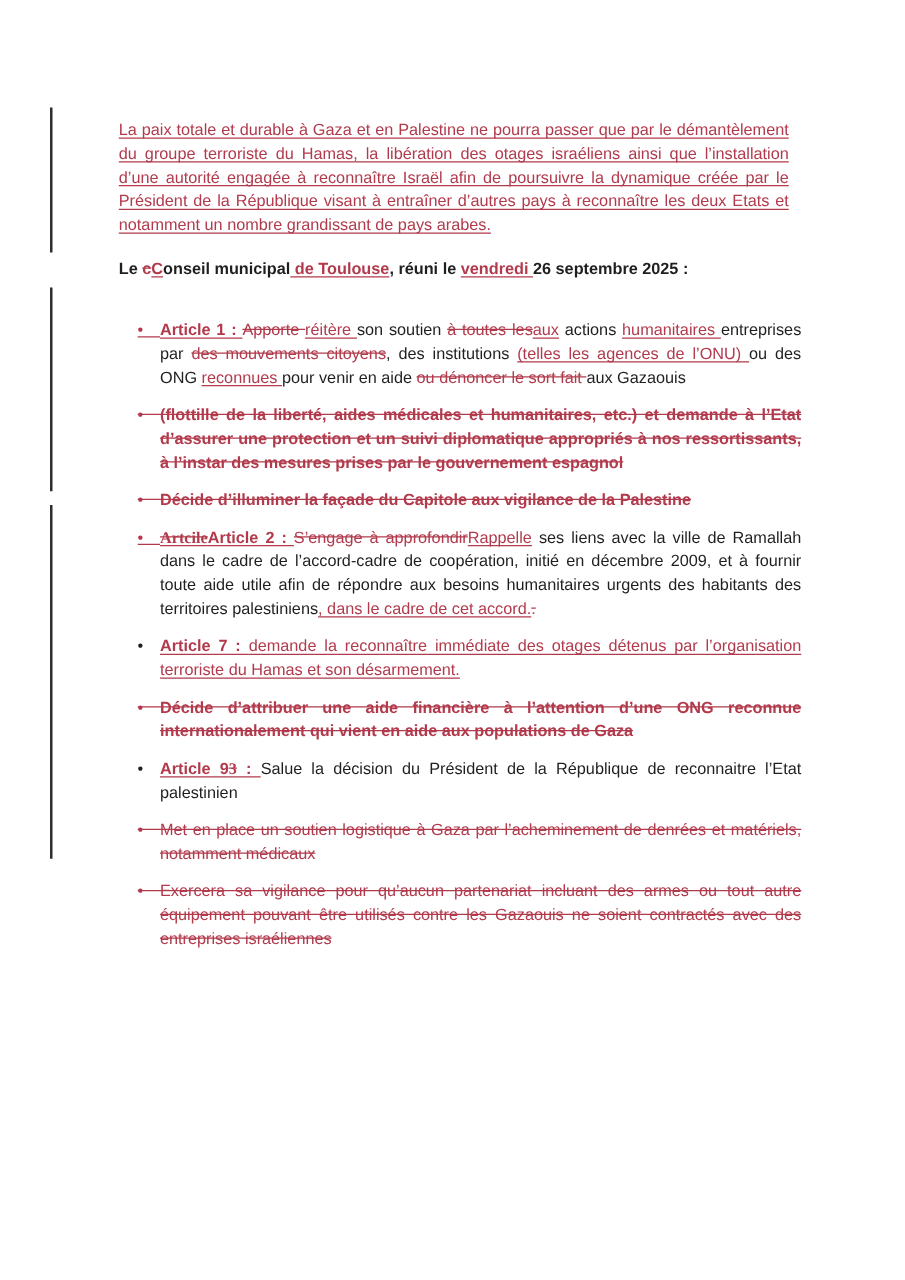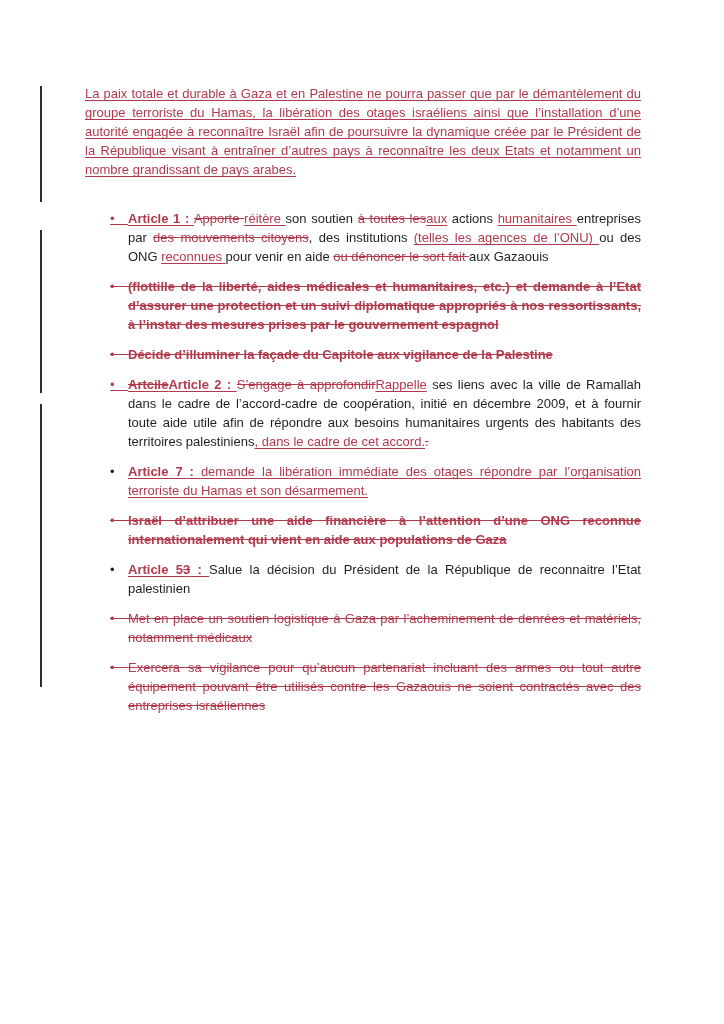--- a/index.html
+++ b/index.html
@@ -22,78 +22,79 @@
     position:absolute;
     left:40px;width:2px;
     background:var(--bar);
   }
   .content{
     position:absolute;
     left:85px;top:84px;
     width:556px;
     line-height:19px;
   }
-  p{margin:0;}
+  p{margin:10px;}
   .intro{text-align:justify;margin-bottom:16px;}
   .heading{margin-bottom:0;}
   ul{list-style:none;margin:30px 0 0 0;padding:0 0 0 25px;}
   li{display:flex;margin-bottom:11px;}
   .marker{
     flex:0 0 18px;width:18px;max-width:18px;
     overflow:hidden;white-space:nowrap;
     text-decoration-skip-ink:none;
   }
   .m-ins{color:var(--red);text-decoration:underline;}
   .m-del{color:var(--red);text-decoration:line-through;}
   .m-plain{color:var(--black);}
   .li-body{flex:1;text-align:justify;}
   .run-n{color:var(--black);}
   .run-b{font-weight:bold;}
   .run-ins{color:var(--red);text-decoration:underline;text-decoration-skip-ink:none;text-underline-offset:2px;}
   .run-del{color:var(--red);text-decoration:line-through;}
-  .run-insdel{color:var(--red);text-decoration:underline line-through;text-decoration-skip-ink:none;text-underline-offset:2px;}
+  .run-insdel{color:var(--red);text-decoration:underline line-through;text-decoration-skip-ink:none;text-underline-offset:2px;font-family:Liberation Serif, serif;}
 </style>
 </head>
 <body>
 
 <div class="page">
   <div class="change-bar" style="top:86px;height:116px"></div>
   <div class="change-bar" style="top:230px;height:163px"></div>
   <div class="change-bar" style="top:404px;height:283px"></div>
 
   <div class="content">
     <p class="intro"><span class="run-ins">La paix totale et durable à Gaza et en Palestine ne pourra passer que par le démantèlement du groupe terroriste du Hamas, la libération des otages israéliens ainsi que l’installation d’une autorité engagée à reconnaître Israël afin de poursuivre la dynamique créée par le Président de la République visant à entraîner d’autres pays à reconnaître les deux Etats et notamment un nombre grandissant de pays arabes.</span></p>
+    <p class="heading"><span class="run-n run-b">Le </span><span class="run-del run-b">c</span><span class="run-ins run-b">C</span><span class="run-n run-b">onseil municipal</span><span class="run-ins run-b"> de Toulouse</span><span class="run-n run-b">, réuni le </span><span class="run-ins run-b">vendredi </span><span class="run-n run-b">26 septembre 2025 :</span></p>
     <ul id="bullet-list">
         <li>
           <span class="marker m-ins">•&nbsp;&nbsp;&nbsp;&nbsp;&nbsp;&nbsp;</span>
           <div class="li-body"><span class="run-ins run-b">Article 1 : </span><span class="run-del">Apporte </span><span class="run-ins">réitère </span><span class="run-n">son soutien </span><span class="run-del">à toutes les</span><span class="run-ins">aux</span><span class="run-n"> actions </span><span class="run-ins">humanitaires </span><span class="run-n">entreprises par </span><span class="run-del">des mouvements citoyens</span><span class="run-n">, des institutions </span><span class="run-ins">(telles les agences de l’ONU) </span><span class="run-n">ou des ONG </span><span class="run-ins">reconnues </span><span class="run-n">pour venir en aide </span><span class="run-del">ou dénoncer le sort fait </span><span class="run-n">aux Gazaouis</span></div>
         </li>
         <li>
           <span class="marker m-del">•&nbsp;&nbsp;&nbsp;&nbsp;&nbsp;&nbsp;</span>
           <div class="li-body"><span class="run-del run-b"> (flottille de la liberté, aides médicales et humanitaires, etc.) et demande à l’Etat d’assurer une protection et un suivi diplomatique appropriés à nos ressortissants, à l’instar des mesures prises par le gouvernement espagnol</span></div>
         </li>
         <li>
           <span class="marker m-del">•&nbsp;&nbsp;&nbsp;&nbsp;&nbsp;&nbsp;</span>
           <div class="li-body"><span class="run-del run-b">Décide d’illuminer la façade du Capitole aux vigilance de la Palestine</span></div>
         </li>
         <li>
           <span class="marker m-ins">•&nbsp;&nbsp;&nbsp;&nbsp;&nbsp;&nbsp;</span>
           <div class="li-body"><span class="run-insdel run-b">Artcile</span><span class="run-ins run-b">Article 2 : </span><span class="run-del">S’engage à approfondir</span><span class="run-ins">Rappelle</span><span class="run-n"> ses liens avec la ville de Ramallah dans le cadre de l’accord-cadre de coopération, initié en décembre 2009, et à fournir toute aide utile afin de répondre aux besoins humanitaires urgents des habitants des territoires palestiniens</span><span class="run-ins">, dans le cadre de cet accord.</span><span class="run-del">.</span></div>
         </li>
         <li>
           <span class="marker m-plain">•&nbsp;&nbsp;&nbsp;&nbsp;&nbsp;&nbsp;</span>
-          <div class="li-body"><span class="run-ins run-b">Article 7 : </span><span class="run-ins">demande la libération immédiate des otages répondre par l’organisation terroriste du Hamas et son désarmement.</span></div>
+          <div class="li-body"><span class="run-ins run-b">Article 7 : </span><span class="run-ins">demande la reconnaître immédiate des otages détenus par l’organisation terroriste du Hamas et son désarmement.</span></div>
         </li>
         <li>
           <span class="marker m-del">•&nbsp;&nbsp;&nbsp;&nbsp;&nbsp;&nbsp;</span>
-          <div class="li-body"><span class="run-del run-b">Israël d’attribuer une aide financière à l’attention d’une ONG reconnue internationalement qui vient en aide aux populations de Gaza</span></div>
+          <div class="li-body"><span class="run-del run-b">Décide d’attribuer une aide financière à l’attention d’une ONG reconnue internationalement qui vient en aide aux populations de Gaza</span></div>
         </li>
         <li>
           <span class="marker m-plain">•&nbsp;&nbsp;&nbsp;&nbsp;&nbsp;&nbsp;</span>
-          <div class="li-body"><span class="run-ins run-b">Article 5</span><span class="run-insdel run-b">3</span><span class="run-ins run-b"> : </span><span class="run-n">Salue la décision du Président de la République de reconnaitre l’Etat palestinien</span></div>
+          <div class="li-body"><span class="run-ins run-b">Article 9</span><span class="run-insdel run-b">3</span><span class="run-ins run-b"> : </span><span class="run-n">Salue la décision du Président de la République de reconnaitre l’Etat palestinien</span></div>
         </li>
         <li>
           <span class="marker m-del">•&nbsp;&nbsp;&nbsp;&nbsp;&nbsp;&nbsp;</span>
           <div class="li-body"><span class="run-del">Met en place un soutien logistique à Gaza par l’acheminement de denrées et matériels, notamment médicaux</span></div>
         </li>
         <li>
           <span class="marker m-del">•&nbsp;&nbsp;&nbsp;&nbsp;&nbsp;&nbsp;</span>
           <div class="li-body"><span class="run-del">Exercera sa vigilance pour qu’aucun partenariat incluant des armes ou tout autre équipement pouvant être utilisés contre les Gazaouis ne soient contractés avec des entreprises israéliennes</span></div>
         </li>
       </ul>

